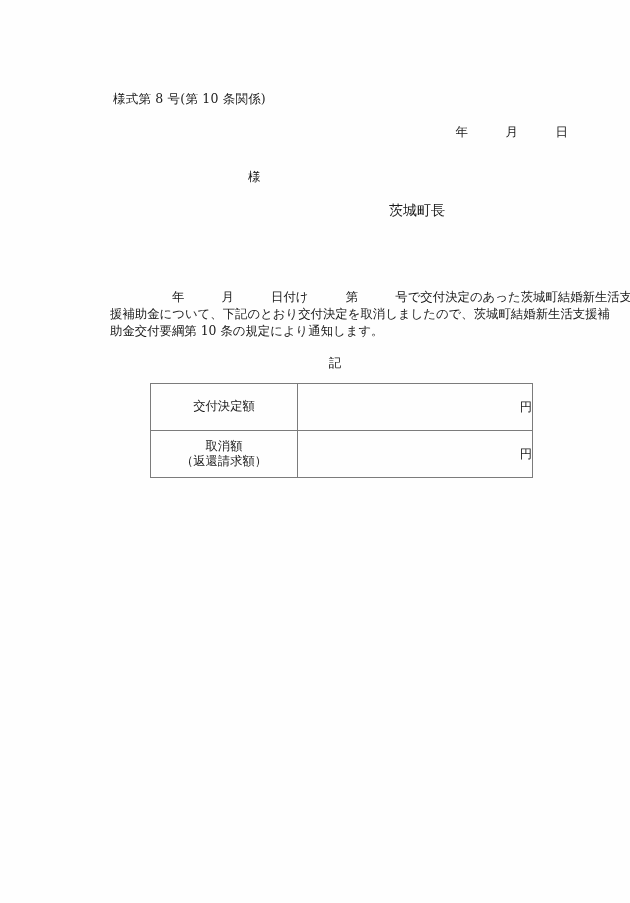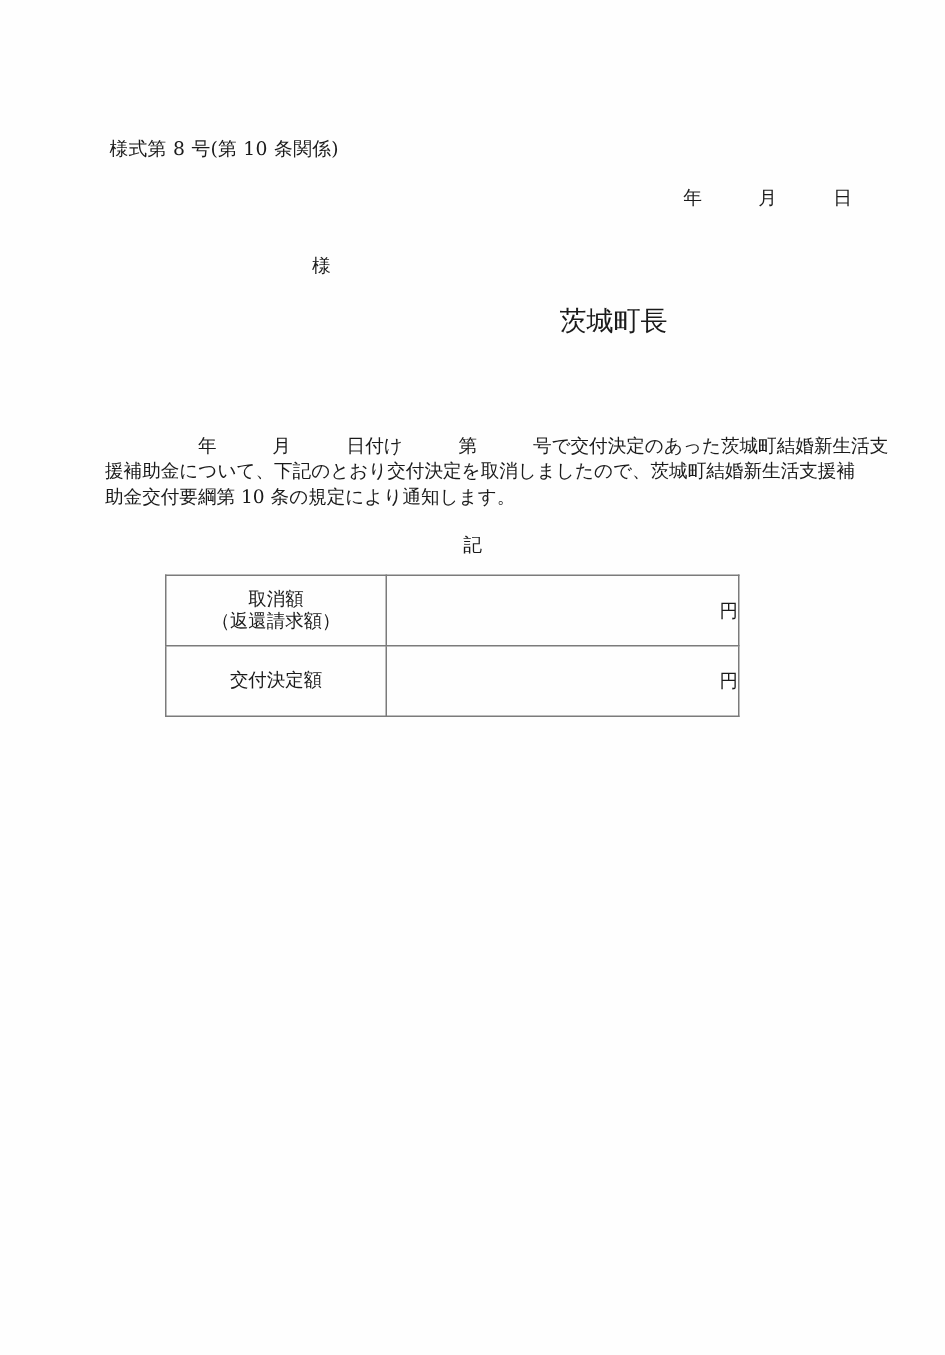--- a/index.html
+++ b/index.html
@@ -13,21 +13,21 @@
   }
   .page {
     position: relative;
     width: 630px;
     height: 903px;
     background: #fefefe;
     overflow: hidden;
     box-sizing: border-box;
   }
   
-  .abs { position: absolute; }
+  .abs { position: absolute; margin-left: 40px; }
 
   .form-no {
     left: 73px;
     top: 91px;
     font-size: 12.5px;
     letter-spacing: 0.2px;
     white-space: pre;
   }
   .date-line {
     left: 0;
@@ -41,21 +41,21 @@
     left: 208px;
     top: 169px;
     font-size: 12.5px;
     white-space: pre;
   }
   .issuer {
     left: 0;
     right: 185px;
     top: 202px;
     text-align: right;
-    font-size: 18px;
+    font-size: 14px;
     white-space: pre;
   }
   .doc-title {
     left: 0;
     right: 0;
     top: 246px;
     text-align: center;
     font-size: 12.8px;
     letter-spacing: 0.4px;
     white-space: pre;
@@ -134,29 +134,29 @@
     <span class="body-line">助金交付要綱第 10 条の規定により通知します。</span>
   </div>
 
   <div class="abs kimark">記</div>
 
   <div class="abs tbl-wrap">
     <table class="form-table">
       <tbody>
         <tr>
           <td class="lbl">
-            <span class="l1">取消額</span>
-            <span class="l2">（返還請求額）</span>
+            <span class="l1">交付決定額</span>
+            <span class="l2"></span>
           </td>
           <td class="val">円</td>
         </tr>
         <tr>
           <td class="lbl">
-            <span class="l1">交付決定額</span>
-            <span class="l2"></span>
+            <span class="l1">取消額</span>
+            <span class="l2">（返還請求額）</span>
           </td>
           <td class="val">円</td>
         </tr>
       </tbody>
     </table>
   </div>
 
 </div>
 
 </body></html>

